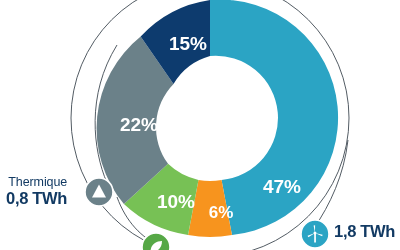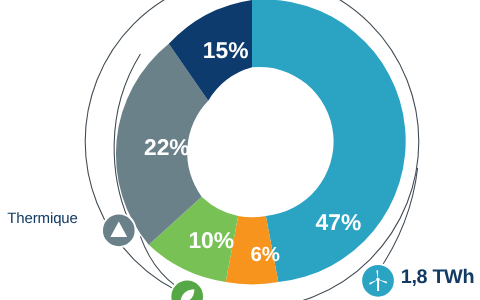--- a/index.html
+++ b/index.html
@@ -152,20 +152,21 @@
     <text class="slice-label" x="188" y="43">15%</text>
 
     <path class="callout-line" d="M 107 183 C 93 150 86 95 117 45"></path>
     <path class="callout-line" d="M 117 197 C 126 222 142 238 160 246"></path>
     <path class="callout-line" d="M 314 228 C 330 205 344 175 348 140"></path>
 
   </svg>
 
   <div class="callout" id="callout-thermique">
     <div class="cname">Thermique</div>
+    <div class="cval">0,8 TWh</div>
   </div>
 
   <div class="badge" id="badge-thermique">
     <svg viewBox="0 0 30 30">
       <circle cx="15" cy="15" r="14" fill="#6b8189" stroke="#ffffff" stroke-width="1.6"></circle>
       <path d="M 15 7.5 L 22 20.5 L 8 20.5 Z" fill="#ffffff"></path>
     </svg>
   </div>
 
   <div class="callout" id="callout-eolien">

